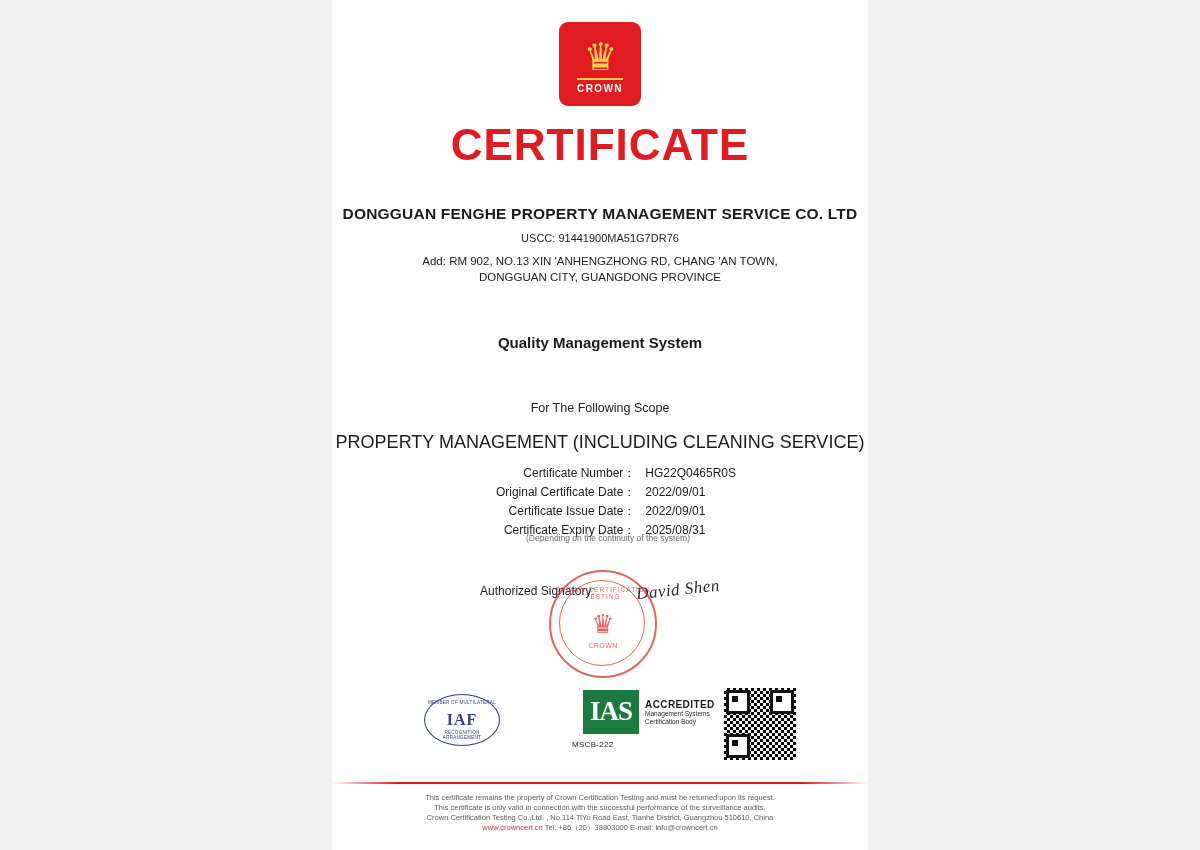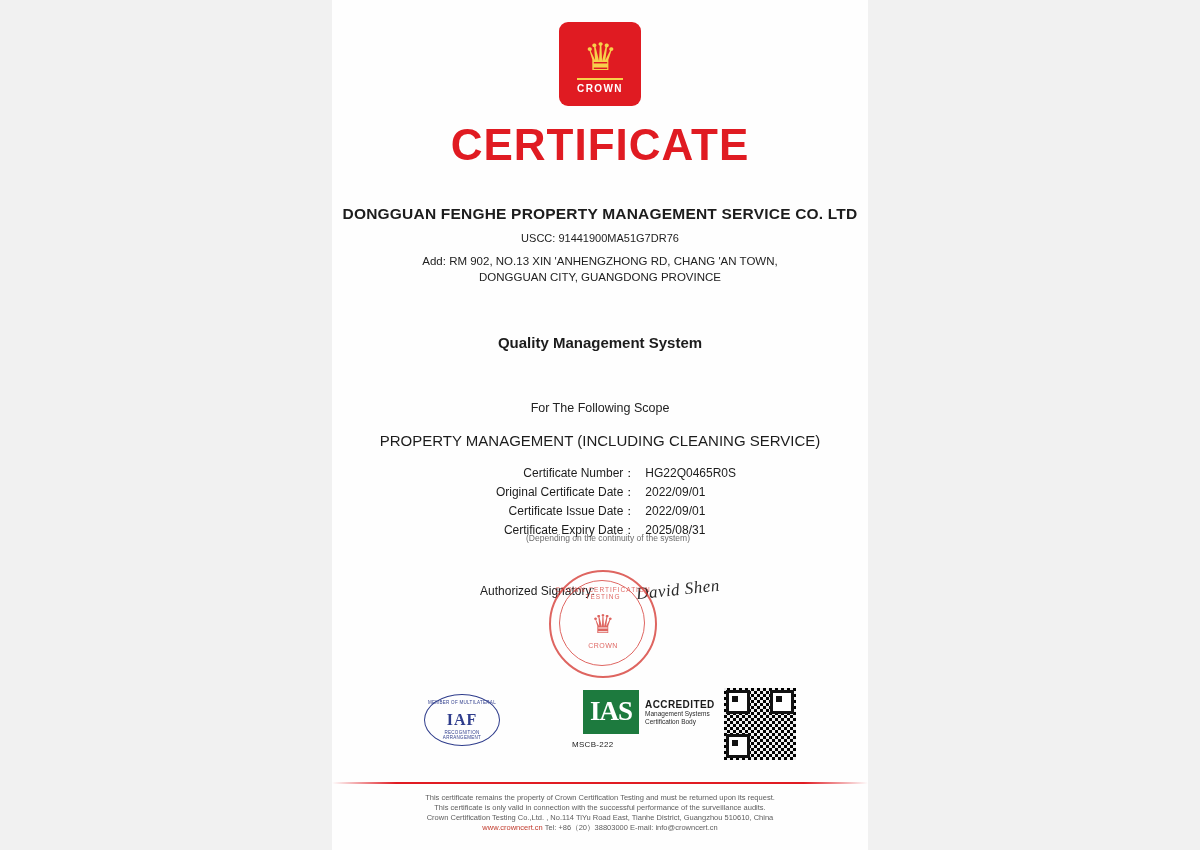--- a/index.html
+++ b/index.html
@@ -114,21 +114,21 @@
     color: #1c1c1c;
   }
   .standard {
     top: 366px;
     font-size: 15px;
     color: #1c1c1c;
   }
   .scope-label { top: 401px; font-size: 12.5px; color: #222; }
   .scope-value {
     top: 432px;
-    font-size: 15px;
+    font-size: 18px;
     color: #1c1c1c;
     text-align: center;
   }
 
   
   .details {
     position: absolute;
     left: 348px;
     width: 536px;
     top: 463px;

